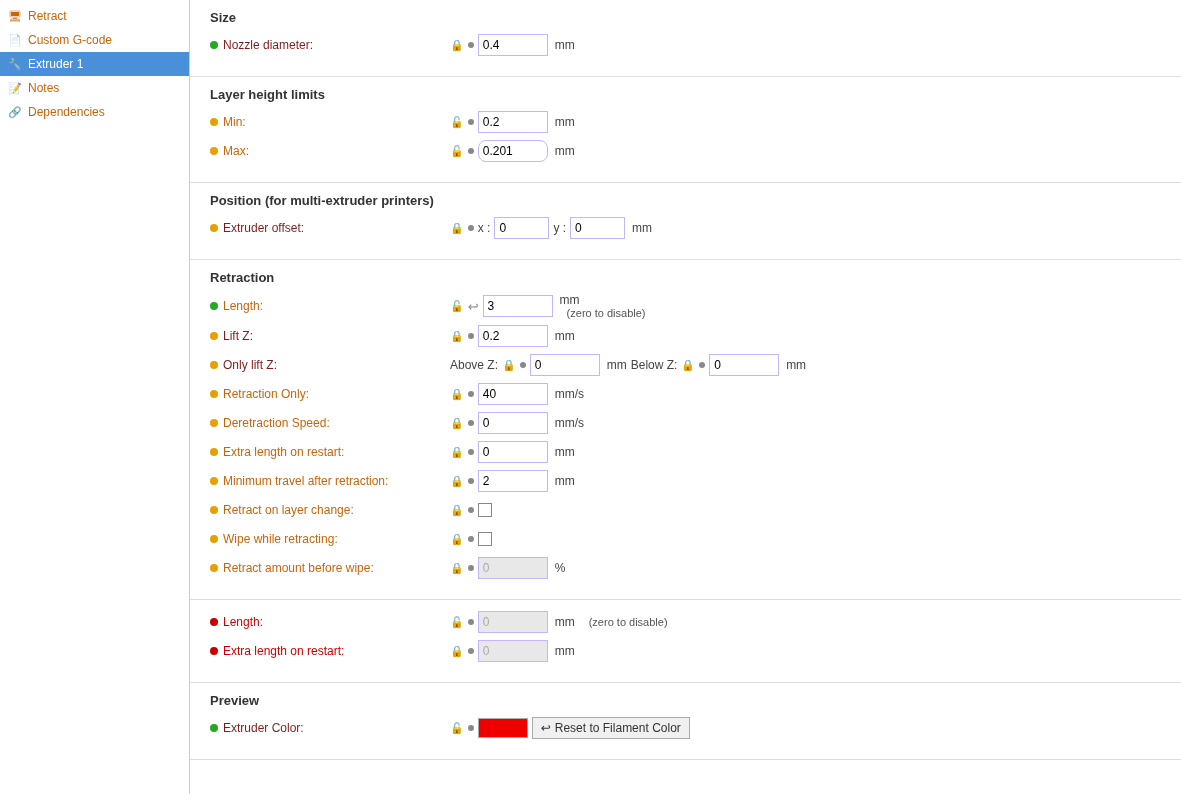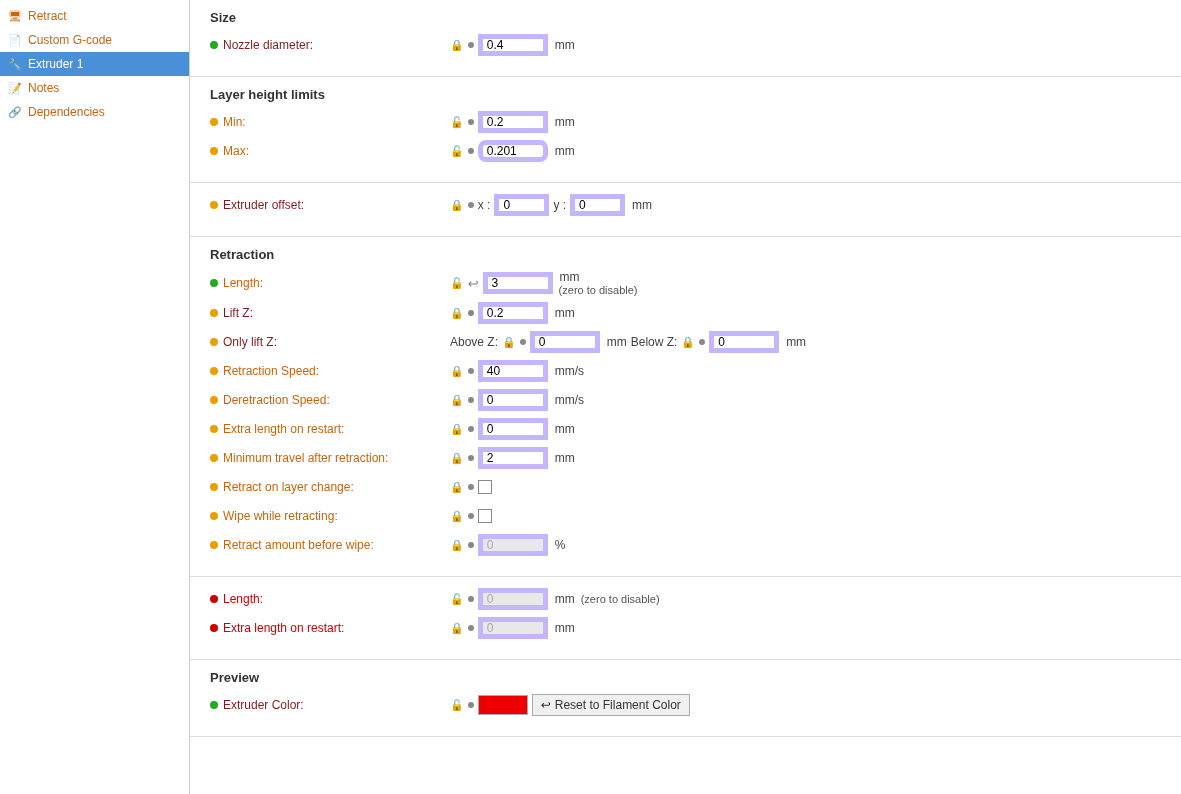--- a/index.html
+++ b/index.html
@@ -91,21 +91,21 @@
 
     .ctrl-dot {
       width: 6px;
       height: 6px;
       border-radius: 50%;
       background: #888;
       display: inline-block;
     }
 
     input[type="text"], input[type="number"] {
-      border: 5px solid #c4b5fd;
+      border: 1px solid #c4b5fd;
       padding: 2px 4px;
       font-size: 12px;
       height: 22px;
       background: #fff;
     }
     input.disabled-input {
       background: #e8e8e8;
       color: #aaa;
     }
 
@@ -139,21 +139,21 @@
       width: 50px;
       height: 20px;
       background: #ee0000;
       border: 1px solid #aaa;
       display: inline-block;
     }
 
     .subtext {
       font-size: 11px;
       color: #555;
-      margin-left: 2px;
+      margin-left: 10px;
     }
 
     .pair-label {
       font-size: 12px;
       color: #444;
     }
 
     .undo-icon {
       font-size: 13px;
       color: #888;
@@ -226,20 +226,21 @@
       <div class="field-controls">
         <span class="lock-icon unlocked">🔓</span>
         <span class="ctrl-dot"></span>
         <input type="text" style="width: 70px; border-radius: 8px;" value="0.201">
         <span class="unit-label">mm</span>
       </div>
     </div>
   </div>
 
   <div class="section">
+    <div class="section-title">Position (for multi-extruder printers)</div>
     <div class="field-row">
       <div class="field-label normal">
         <span class="dot dot-yellow"></span>
         <span>Extruder offset:</span>
       </div>
       <div class="field-controls">
         <span class="lock-icon">🔒</span>
         <span class="ctrl-dot"></span>
         <span class="pair-label">x :</span>
         <input type="text" style="width: 55px;" value="0">
@@ -297,21 +298,21 @@
         <span class="lock-icon">🔒</span>
         <span class="ctrl-dot"></span>
         <input type="text" style="width: 70px;" value="0">
         <span class="unit-label">mm</span>
       </div>
     </div>
 
     <div class="field-row">
       <div class="field-label modified">
         <span class="dot dot-yellow"></span>
-        <span>Retraction Speed:</span>
+        <span>Retraction Only:</span>
       </div>
       <div class="field-controls">
         <span class="lock-icon">🔒</span>
         <span class="ctrl-dot"></span>
         <input type="text" style="width: 70px;" value="40">
         <span class="unit-label">mm/s</span>
       </div>
     </div>
 
     <div class="field-row">

